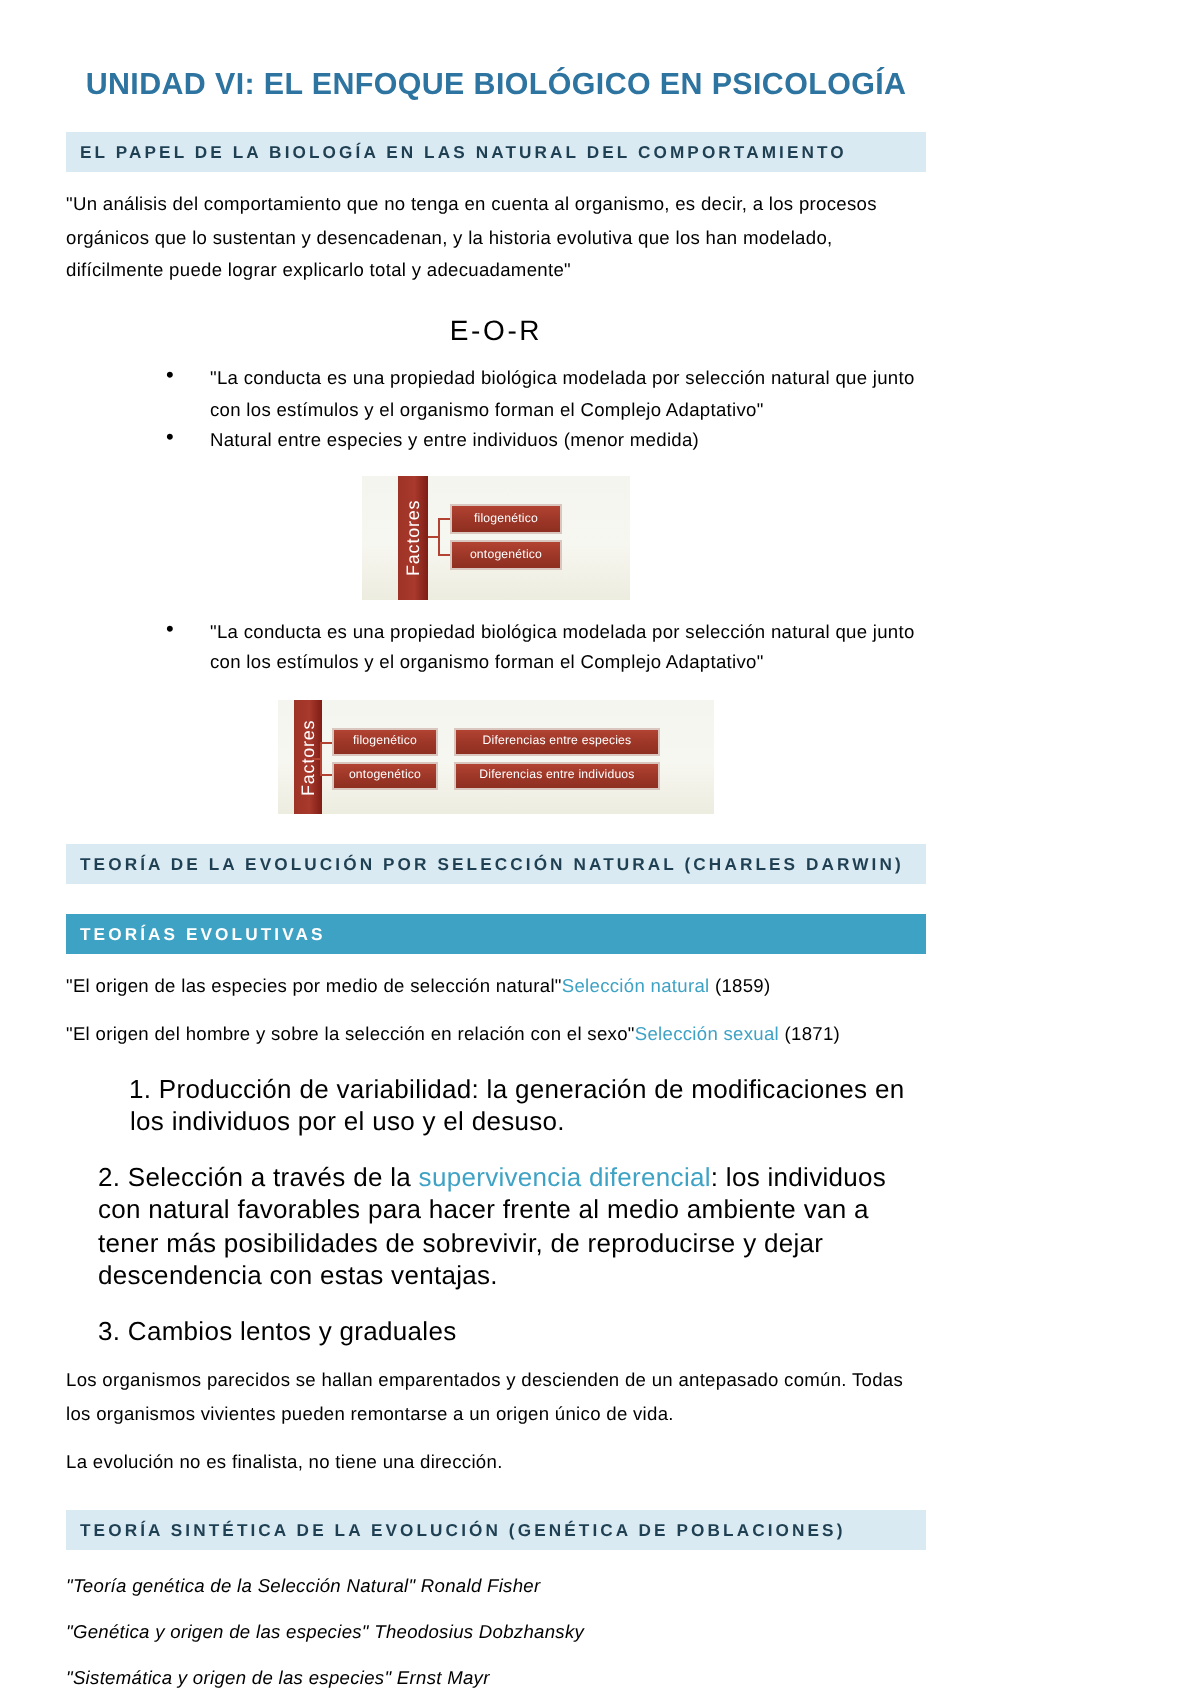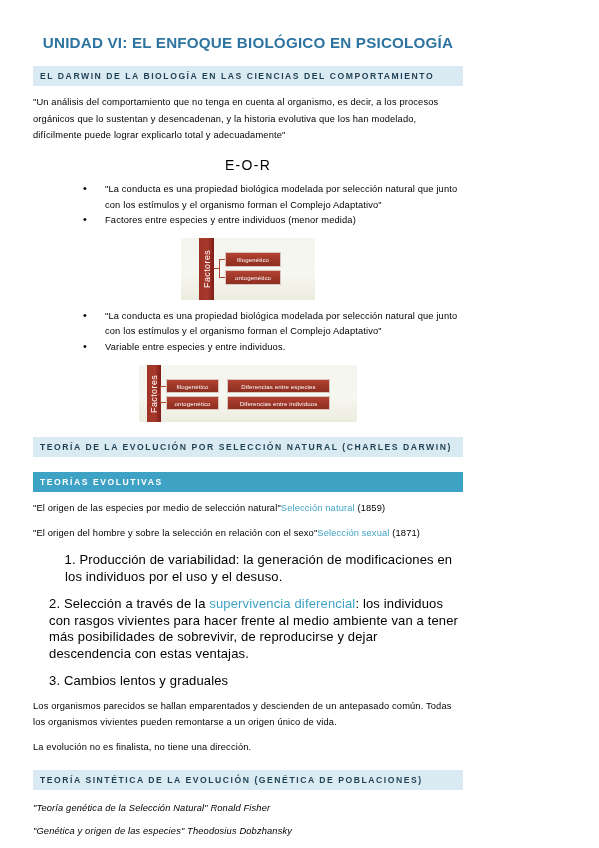--- a/index.html
+++ b/index.html
@@ -183,44 +183,43 @@
   .diag1 .brace-stem { left: 33px; top: 30px; width: 5px; height: 0; }
   .diag2 .brace-stem { left: 17px; top: 29px; width: 4px; height: 0; }
 </style>
 </head>
 <body>
 
 <div class="page">
 
   <h1 class="doc-title">UNIDAD VI: EL ENFOQUE BIOLÓGICO EN PSICOLOGÍA</h1>
 
-  <div class="bar bar-light">EL DARWIN DE LA BIOLOGÍA EN LAS CIENCIAS DEL COMPORTAMIENTO</div>
+  <div class="bar bar-light">EL PAPEL DE LA BIOLOGÍA EN LAS NATURAL DEL COMPORTAMIENTO</div>
 
   <p class="para">"Un análisis del comportamiento que no tenga en cuenta al organismo, es decir, a los procesos orgánicos que lo sustentan y desencadenan, y la historia evolutiva que los han modelado, difícilmente puede lograr explicarlo total y adecuadamente"</p>
 
   <p class="para center">E-O-R</p>
 
   <ul class="bullets">
     <li>"La conducta es una propiedad biológica modelada por selección natural que junto con los estímulos y el organismo forman el Complejo Adaptativo"</li>
-    <li>Factores entre especies y entre individuos (menor medida)</li>
+    <li>Natural entre especies y entre individuos (menor medida)</li>
   </ul>
 
   <div class="diagram-wrap">
     <div class="diagram diag1">
       <div class="factores-bar">Factores</div>
       <div class="brace-stem"></div>
       <div class="brace"></div>
       <div class="node n-filo">filogenético</div>
       <div class="node n-onto">ontogenético</div>
     </div>
   </div>
 
   <ul class="bullets">
     <li>"La conducta es una propiedad biológica modelada por selección natural que junto con los estímulos y el organismo forman el Complejo Adaptativo"</li>
-    <li>Variable entre especies y entre individuos.</li>
   </ul>
 
   <div class="diagram-wrap">
     <div class="diagram diag2">
       <div class="factores-bar">Factores</div>
       <div class="brace-stem"></div>
       <div class="brace"></div>
       <div class="node n-filo">filogenético</div>
       <div class="node n-onto">ontogenético</div>
       <div class="node n-esp">Diferencias entre especies</div>
@@ -231,21 +230,21 @@
   <div class="bar bar-light">TEORÍA DE LA EVOLUCIÓN POR SELECCIÓN NATURAL (CHARLES DARWIN)</div>
 
   <div class="bar bar-teal">TEORÍAS EVOLUTIVAS</div>
 
   <p class="para"><span>"El origen de las especies por medio de selección natural"</span><span class="accent">Selección natural</span><span> (1859)</span></p>
 
   <p class="para"><span>"El origen del hombre y sobre la selección en relación con el sexo"</span><span class="accent">Selección sexual</span><span> (1871)</span></p>
 
   <p class="numitem indented">1. Producción de variabilidad: la generación de modificaciones en los individuos por el uso y el desuso.</p>
 
-  <p class="numitem indented2"><span>2. Selección a través de la </span><span class="accent">supervivencia diferencial</span><span>: los individuos con rasgos vivientes para hacer frente al medio ambiente van a tener más posibilidades de sobrevivir, de reproducirse y dejar descendencia con estas ventajas.</span></p>
+  <p class="numitem indented2"><span>2. Selección a través de la </span><span class="accent">supervivencia diferencial</span><span>: los individuos con natural favorables para hacer frente al medio ambiente van a tener más posibilidades de sobrevivir, de reproducirse y dejar descendencia con estas ventajas.</span></p>
 
   <p class="numitem indented2">3. Cambios lentos y graduales</p>
 
   <p class="para">Los organismos parecidos se hallan emparentados y descienden de un antepasado común. Todas los organismos vivientes pueden remontarse a un origen único de vida.</p>
 
   <p class="para">La evolución no es finalista, no tiene una dirección.</p>
 
   <div class="bar bar-light">TEORÍA SINTÉTICA DE LA EVOLUCIÓN (GENÉTICA DE POBLACIONES)</div>
 
   <p class="italic-line">"Teoría genética de la Selección Natural" Ronald Fisher</p>

